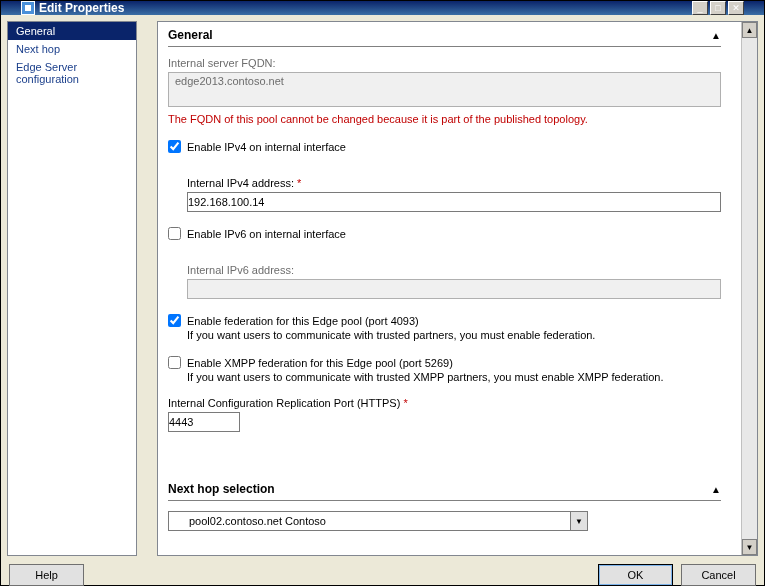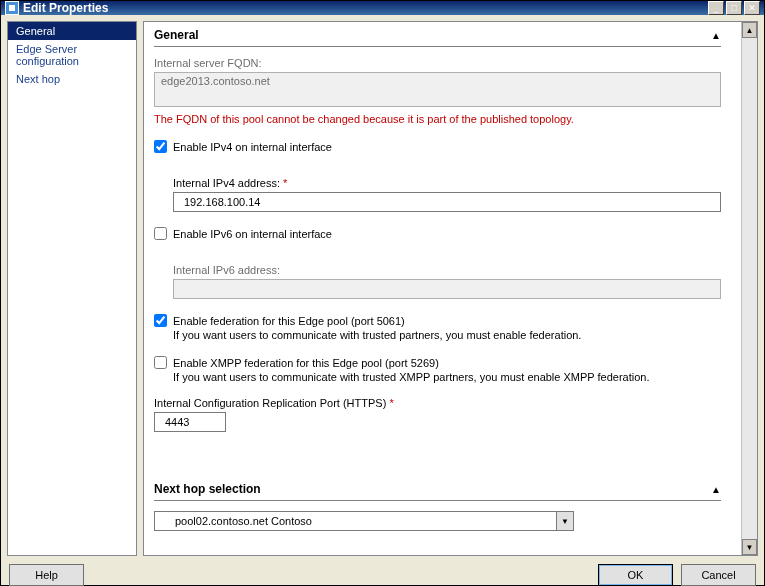--- a/index.html
+++ b/index.html
@@ -1,40 +1,40 @@
 <!DOCTYPE html>
 <html><head>
 <meta charset="utf-8">
 <style>
   * { box-sizing: border-box; font-family: "Segoe UI", Tahoma, sans-serif; font-size: 11px; }
   html,body { margin:0; padding:0; background:#fff; }
   .window { width:765px; height:586px; border:1px solid #000; position:relative; background:#ece9d8; display:flex; flex-direction:column;}
-  .titlebar { height:22px; background:linear-gradient(#0a246a,#3a6ea5); color:#fff; display:flex; align-items:center; padding:0 4px; }
+  .titlebar { height:22px; background:linear-gradient(#0a246a,#3a6ea5); color:#fff; display:flex; align-items:center; padding:0 20px; }
   .titlebar .icon { width:14px; height:14px; background:#4a90d9; border:1px solid #fff; margin-right:4px; display:flex; align-items:center; justify-content:center;}
   .titlebar .icon svg{width:10px;height:10px;}
   .titlebar .title { flex:1; font-weight:bold; font-size:12px; }
   .titlebar .winbtns { display:flex; gap:2px; }
   .winbtn { width:16px; height:14px; background:#d4d0c8; border:1px solid #fff; border-right-color:#404040; border-bottom-color:#404040; display:flex; align-items:center; justify-content:center; font-size:9px; font-family:Arial; }
   .body { flex:1; display:flex; flex-direction:column; padding:6px; }
-  .panels { flex:1; display:flex; gap:6px; min-height:0;border-radius:15px;}
+  .panels { flex:1; display:flex; gap:20px; min-height:0;border-radius:15px;}
   .sidebar { width:130px; border:1px solid #828790; background:#fff; }
   .side-item { padding:3px 8px; color:#1b3f8b; cursor:default; }
   .side-item.active { background:#0a246a; color:#fff; }
   .content-wrap { flex:1; border:1px solid #828790; background:#fff; position:relative; display:flex;}
   .content { flex:1; overflow:auto; padding:0 20px 10px 10px;}
   .content::-webkit-scrollbar{width:16px;}
   .scrollbar { width:16px; background:#e8e8e8; border-left:1px solid #c0c0c0; display:flex; flex-direction:column;}
   .scroll-arrow{height:16px;border:1px solid #808080;background:#d4d0c8;display:flex;align-items:center;justify-content:center;font-size:8px;}
   .scroll-track{flex:1;}
   .section-header { display:flex; align-items:center; border-bottom:1px solid #808080; padding:6px 0 4px 0; margin-bottom:10px;}
   .section-header .txt { font-weight:bold; font-size:12px; flex:1; }
   .section-header .caret { font-size:10px; }
   .lbl { color:#6d6d6d; margin-bottom:3px; display:block; }
   .lbl.enabled{color:#000;}
-  input[type=text] { width:100%; height:20px; border:1px solid #7a7a7a; padding:1px 10px; font-size:11px;}
+  input[type=text] { width:100%; height:20px; border:1px solid #7a7a7a; padding:1px 0; font-size:11px;}
   input[type=text][disabled]{ background:#f0f0f0; color:#6d6d6d; border-color:#b0b0b0;}
   .ro-box { width:100%; height:35px; border:1px solid #b0b0b0; background:#f0f0f0; color:#6d6d6d; padding:2px 6px;}
   .warn { color:#c00000; margin:6px 0 14px 0; }
   .row { margin-bottom:14px; }
   .chk-row { display:flex; align-items:flex-end; gap:6px; margin-bottom:2px;}
   .chk-row input[type=checkbox]{ margin:1px 0 0 0; width:13px; height:13px;}
   .chk-label { color:#000; }
   .hint { color:#000; margin-left:19px; font-size:11px;}
   .sub-field { margin-left:19px; margin-top:24px; }
   .req { color:#c00000; }
@@ -63,22 +63,22 @@
       <div class="winbtn">_</div>
       <div class="winbtn">□</div>
       <div class="winbtn">✕</div>
     </div>
   </div>
 
   <div class="body">
     <div class="panels">
       <div class="sidebar">
         <div class="side-item active">General</div>
+        <div class="side-item">Next hop</div>
         <div class="side-item">Edge Server configuration</div>
-        <div class="side-item">Next hop</div>
       </div>
 
       <div class="content-wrap">
         <div class="content">
 
           <div class="section-header">
             <span class="txt">General</span>
             <span class="caret">▲</span>
           </div>
 
@@ -106,21 +106,21 @@
             </div>
             <div class="sub-field">
               <span class="lbl">Internal IPv6 address:</span>
               <input type="text" disabled="" value="" style="">
             </div>
           </div>
 
           <div class="row">
             <div class="chk-row">
               <input type="checkbox" checked="" style="">
-              <span class="chk-label">Enable federation for this Edge pool (port 5061)</span>
+              <span class="chk-label">Enable federation for this Edge pool (port 4093)</span>
             </div>
             <div class="hint">If you want users to communicate with trusted partners, you must enable federation.</div>
           </div>
 
           <div class="row">
             <div class="chk-row">
               <input type="checkbox" style="">
               <span class="chk-label">Enable XMPP federation for this Edge pool (port 5269)</span>
             </div>
             <div class="hint">If you want users to communicate with trusted XMPP partners, you must enable XMPP federation.</div>

